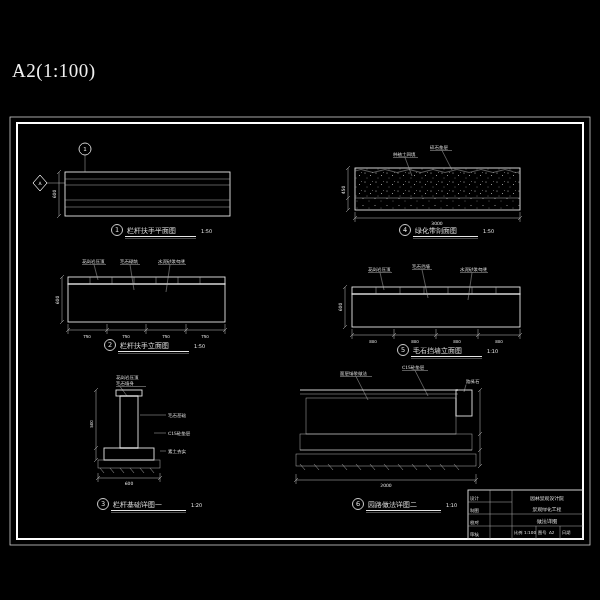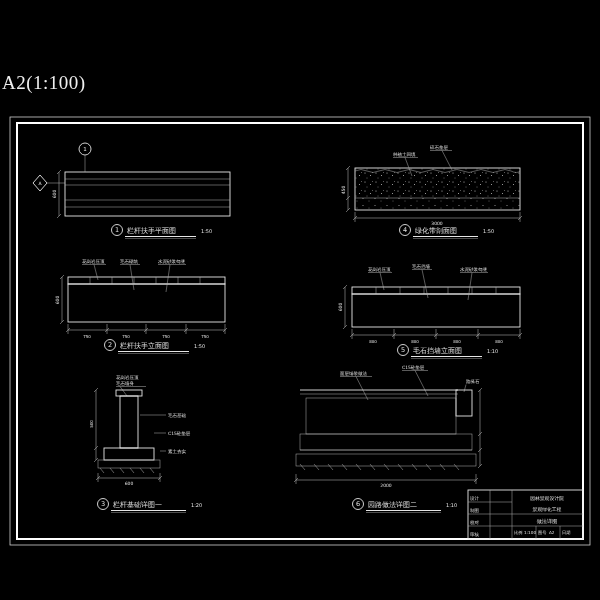--- a/index.html
+++ b/index.html
@@ -1,19 +1,19 @@
 <!DOCTYPE html>
 <html><head>
 <meta charset="utf-8">
 <style>
   html,body{margin:0;padding:0;background:#000;}
   #canvas{position:relative;width:600px;height:600px;background:#000;overflow:hidden;
           font-family:"DejaVu Sans",sans-serif;}
-  #format-label{position:absolute;left:2px;top:60px;color:#f0f0f0;
-                font:19px "Liberation Serif",serif;letter-spacing:.5px;margin-top:12px;}
+  #format-label{position:absolute;left:12px;top:60px;color:#f0f0f0;
+                font:19px "Liberation Serif",serif;letter-spacing:.5px;}
   svg{position:absolute;left:0;top:0;}
   svg text{font-family:"DejaVu Sans",sans-serif;fill:#e2e2e2;}
   .ln{stroke:#e6e6e6;stroke-width:0.9;fill:none;}
   .fin{stroke:#b5b5b5;stroke-width:0.5;fill:none;}
   .dim{stroke:#b5b5b5;stroke-width:0.55;fill:none;}
 </style>
 </head>
 <body>
 
 <div id="canvas">

